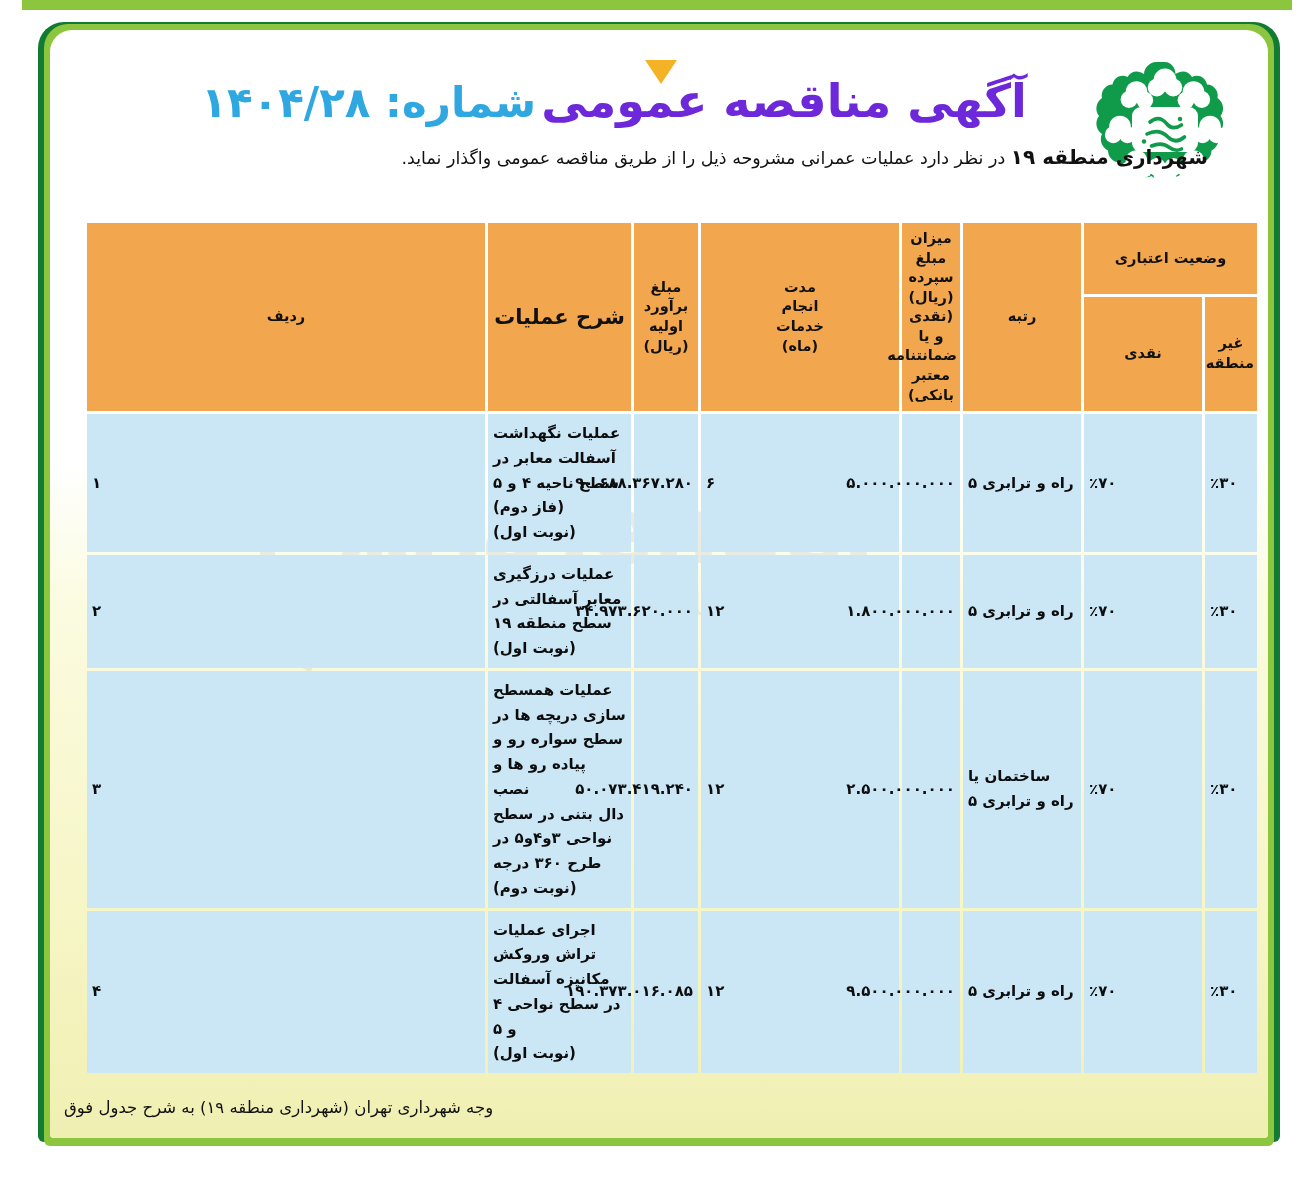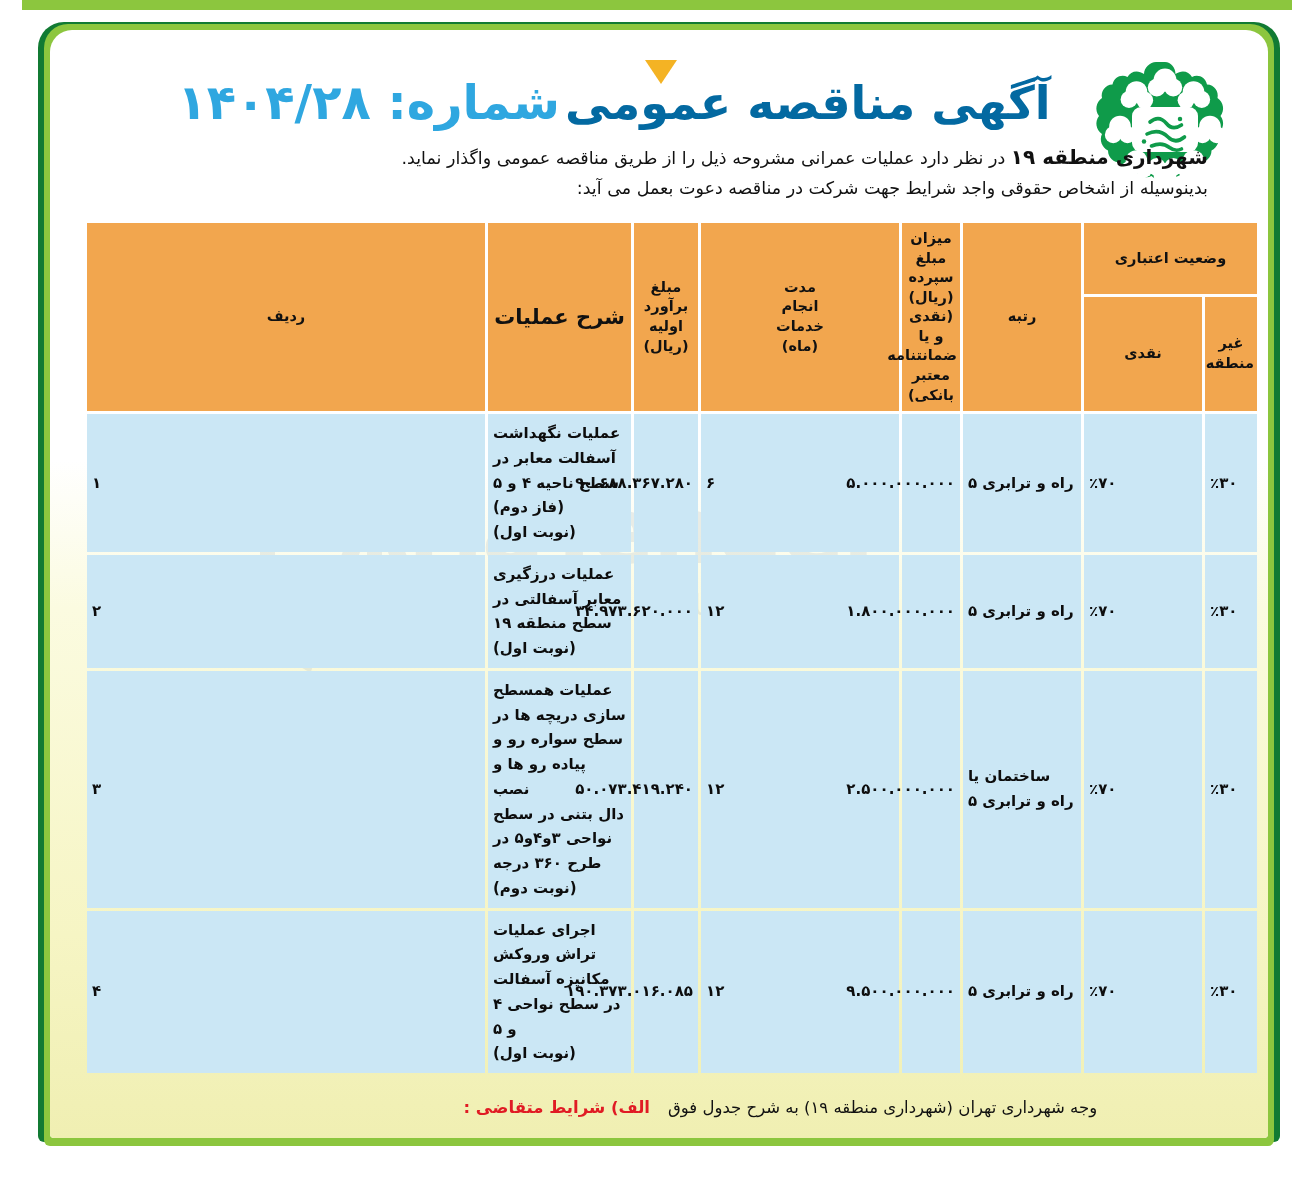--- a/index.html
+++ b/index.html
@@ -82,25 +82,25 @@
     border-right:16px solid transparent;border-top:24px solid #f4b324;
   }
   .logo{
     position:absolute;right:28px;top:26px;width:150px;height:150px;
   }
   .title{
     position:absolute;right:150px;top:44px;left:60px;
     text-align:center;white-space:nowrap;
   }
   .title .t-red{
-    color:#0369a1;font-size:46px;font-weight:bold;
+    color:#6d28d9;font-size:46px;font-weight:bold;
     font-family:"DejaVu Sans","Liberation Sans",sans-serif;
   }
   .title .t-blue{
-    color:#2fa7e0;font-size:48px;font-weight:bold;
+    color:#2fa7e0;font-size:42px;font-weight:bold;
     font-family:"DejaVu Sans","Liberation Sans",sans-serif;
   }
   .lede{
     position:absolute;right:60px;left:60px;top:110px;
     text-align:right;font-size:17.5px;color:#111;line-height:1.7;
   }
   .lede b{font-size:20px;font-weight:bold;}
 
   
   .tbl-wrap{position:relative;z-index:6;padding:0 8px;}
@@ -211,21 +211,20 @@
       <div class="title">
         <span class="t-red">آگهی مناقصه عمومی</span>
         <span class="t-blue">شماره: ۱۴۰۴/۲۸</span>
       </div>
 
       <div class="lede">
         <div>
           <b>شهرداری منطقه ۱۹</b>
           <span>در نظر دارد عملیات عمرانی مشروحه ذیل را از طریق مناقصه عمومی واگذار نماید.</span>
         </div>
-        <div>بدینوسیله از اشخاص حقوقی واجد شرایط جهت شرکت در مناقصه دعوت بعمل می آید:</div>
       </div>
     </div>
 
     <div class="tbl-wrap">
       <table class="tender">
         <colgroup>
           <col style="width:52px">
             <col style="width:118px">
             <col style="width:118px">
           <col style="width:58px">
@@ -323,22 +322,16 @@
       </table>
     </div>
 
     <div class="cols">
 
       <div class="col">
         <p class="rtl-right">وجه شهرداری تهران (شهرداری منطقه ۱۹) به شرح جدول فوق</p>
 
       </div>
 
-      <div class="col">
-        <p style="text-align:right">
-          <span class="hl">الف) شرایط متقاضی :</span>
-        </p>
-
-      </div>
 
     </div>
   </div>
 </div>
 
 </body></html>

